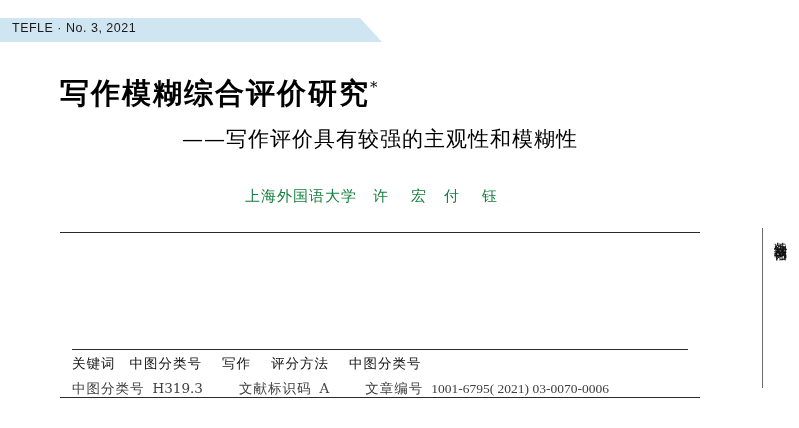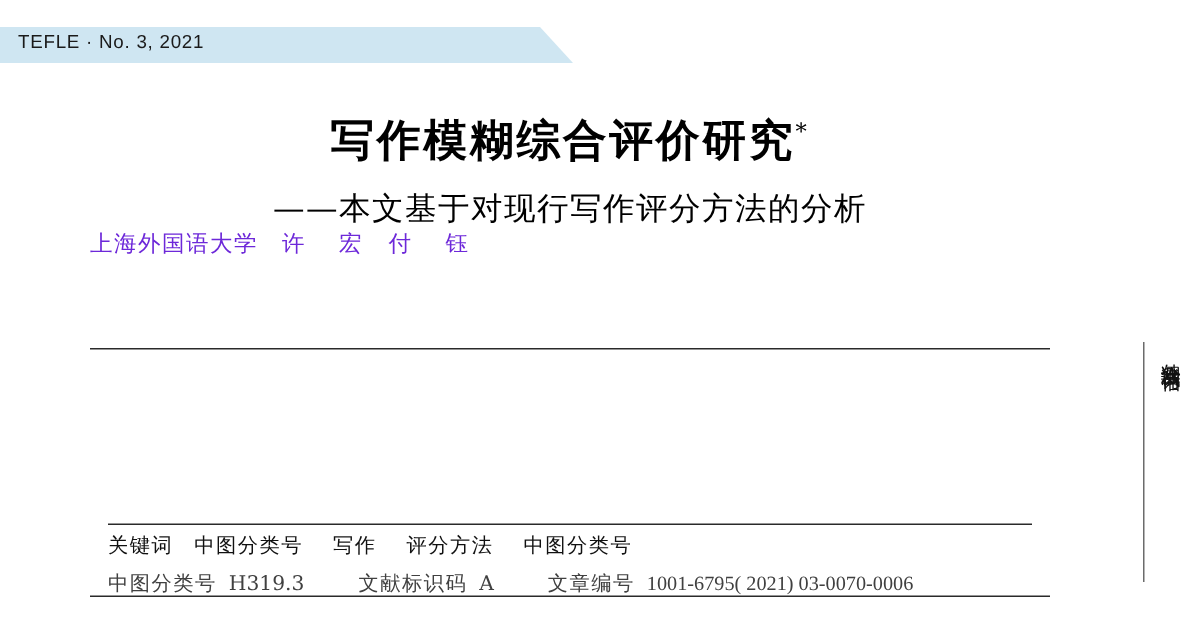--- a/index.html
+++ b/index.html
@@ -81,21 +81,20 @@
   
   .article {
     position: absolute;
     top: 28px;
     left: 60px;
     width: 640px;
   }
 
   .title {
     margin-top: 48px;
-    text-align: center;
     font-size: 29px;
     font-weight: bold;
     letter-spacing: 2px;
     font-family: "DejaVu Serif", "Liberation Serif", serif;
     color: #000;
     line-height: 1.2;
   }
   .title .star {
     font-size: 15px;
     vertical-align: super;
@@ -105,25 +104,26 @@
   .subtitle {
     margin-top: 14px;
     text-align: center;
     font-size: 21px;
     letter-spacing: 1px;
     font-family: "DejaVu Serif", "Liberation Serif", serif;
     color: #000;
   }
 
   .authors {
-    text-align: left;
+    margin-top: 34px;
+    text-align: center;
     font-size: 15px;
     letter-spacing: 1px;
     font-family: "DejaVu Serif", "Liberation Serif", serif;
-    color: #6d28d9;
+    color: #15803d;
   }
   .authors .affil { margin-right: 16px; }
   .authors .name { margin-right: 14px; letter-spacing: 4px; }
 
   
   .abstract-box {
     position: absolute;
     top: 232px;
     left: 60px;
     width: 640px;
@@ -191,21 +191,21 @@
   <div class="header-text">TEFLE  ·  No. 3, 2021</div>
 </div>
 
 <div class="side-rule"></div>
 <div class="side-label">外语测试与评估</div>
 
 <div class="article">
   <div class="title">
     <span>写作模糊综合评价研究</span><span class="star">*</span>
   </div>
-  <div class="subtitle">——本文基于对现行写作评分方法的分析</div>
+  <div class="subtitle">——写作评价具有较强的主观性和模糊性</div>
   <div class="authors">
     <span class="affil">上海外国语大学</span><span class="name">许　宏</span><span class="name">付　钰</span>
   </div>
 </div>
 
 <div class="abstract-box">
 
   <div class="keywords-rule"></div>
 
   <div class="keywords">

